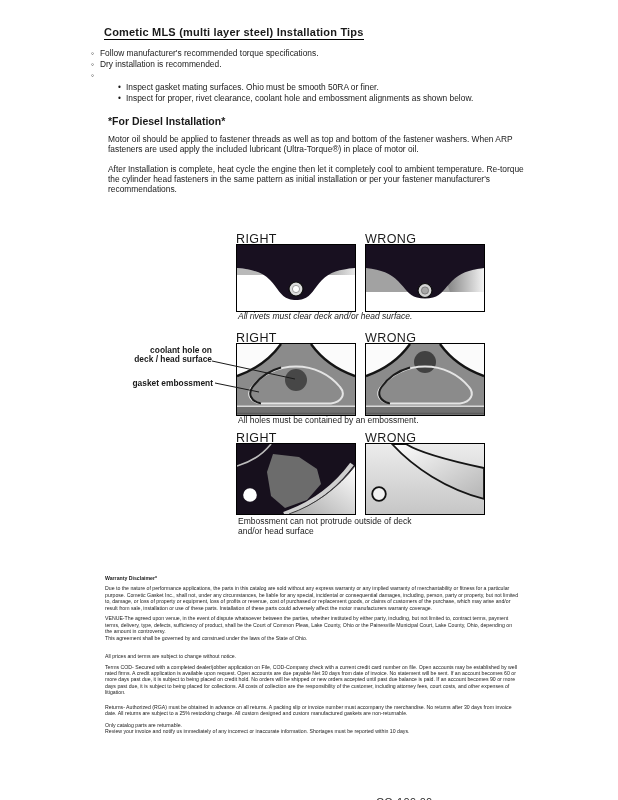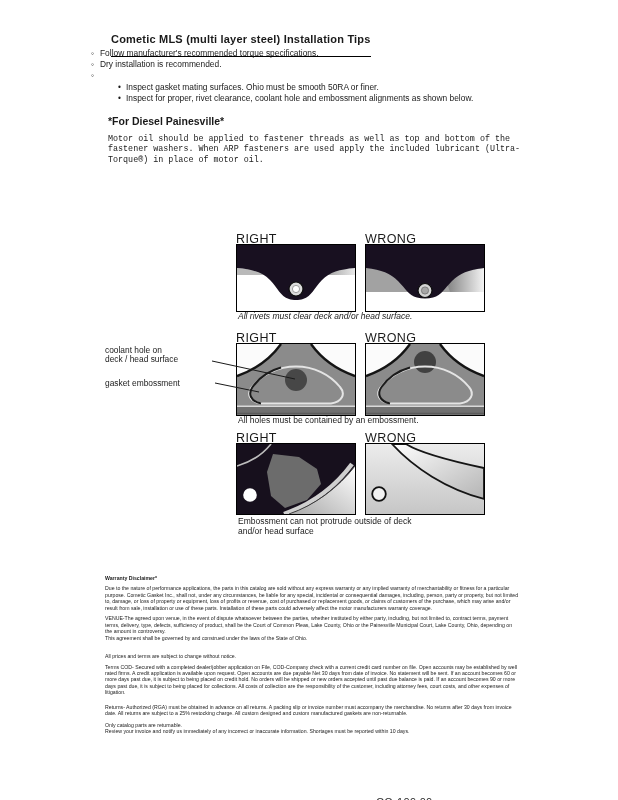--- a/index.html
+++ b/index.html
@@ -1,40 +1,40 @@
 <!DOCTYPE html>
 <html><head>
 <meta charset="utf-8">
 <style>
   html,body { margin:0; padding:0; background:#ffffff; }
   .page {
     position:relative; width:618px; height:800px; background:#ffffff;
     font-family:"Liberation Sans", sans-serif; color:#1a1a1a; overflow:hidden;
   }
   .title {
-    position:absolute; left:104px; top:26px; margin:7px;
+    position:absolute; left:104px; top:26px; margin:0;
     font-size:11px; font-weight:bold; letter-spacing:0.2px;
-    border-bottom:1.6px solid #000; padding-bottom:11px; white-space:nowrap;
+    border-bottom:1.6px solid #000; padding-bottom:1px; white-space:nowrap;
   }
   .bullets { position:absolute; left:91px; top:48px; font-size:8.4px; line-height:11.2px; }
   .bullet-row { display:flex; }
   .bullet-row .mk { width:9px; flex:0 0 9px; }
   .bullet-row.sub { margin-left:27px; }
   .bullet-row.sub .mk { width:8px; flex:0 0 8px; }
 
   .diesel { position:absolute; left:108px; top:116px; width:420px; font-size:8.4px; line-height:10.2px; }
   .diesel h2 { font-size:10.5px; margin:0 0 8px 0; }
-  .diesel p { margin:0 4px 9px 0;font-family:Liberation Mono, monospace; }
+  .diesel p { margin:0 4px 9px 0; }
 
   .dg-label { position:absolute; width:121px; text-align:left; font-size:12.5px; letter-spacing:0.4px; }
   .dg-box { position:absolute; border:1.6px solid #000; background:#fff; line-height:0; }
   .dg-box svg { display:block; }
   .dg-caption { position:absolute; font-size:8.5px; line-height:9.5px; white-space:pre-line; }
 
-  .side-label { position:absolute; font-size:8.4px; line-height:9.3px; white-space:pre-line; }
+  .side-label { position:absolute; font-size:8.4px; line-height:9.3px; text-align:right; white-space:pre-line;font-weight:bold; }
   .leader { position:absolute; left:130px; top:345px; pointer-events:none; }
 
   .legal { position:absolute; left:105px; top:575px; width:414px; font-size:5.2px; line-height:6.45px; color:#222; }
   .legal .lg-h { font-weight:bold; margin:0 0 4px 0; }
   .legal p { margin:0 0 4px 0; white-space:pre-line; }
   .legal p.mb12 { margin-bottom:12px; }
   .legal p.mb8 { margin-bottom:8px; }
   .legal p.mb5 { margin-bottom:5px; }
 
   .code { position:absolute; left:376px; top:762px; font-size:11px; letter-spacing:0.3px; color:#2d2d2d;margin-top:34px; }
@@ -62,22 +62,23 @@
       <span class="mk">•</span>
       <span>Inspect gasket mating surfaces.  Ohio must be smooth 50RA or finer.</span>
     </div>
     <div class="bullet-row sub">
       <span class="mk">•</span>
       <span>Inspect for proper, rivet clearance, coolant hole and embossment alignments as shown below.</span>
     </div>
   </div>
 
   <div class="diesel">
-    <h2>*For Diesel Painesville*</h2>
+    <h2>*For Diesel Installation*</h2>
     <p>Motor oil should be applied to fastener threads as well as top and bottom of the fastener washers. When ARP fasteners are used apply the included lubricant (Ultra-Torque®) in place of motor oil.</p>
+    <p>After Installation is complete, heat cycle the engine then let it completely cool to ambient temperature. Re-torque the cylinder head fasteners in the same pattern as initial installation or per your fastener manufacturer's recommendations.</p>
   </div>
 
   <div class="dg-label" style="left:236px; top:232px;">RIGHT</div>
   <div class="dg-label" style="left:365px; top:232px;">WRONG</div>
 
   <div class="dg-box" style="left:236px; top:244px;">
     <svg width="118" height="66" viewBox="0 0 118 66">
       <defs>
         <linearGradient id="g1r" x1="0" y1="0" x2="1" y2="0">
           <stop offset="0" stop-color="#8f8f8f"></stop>

